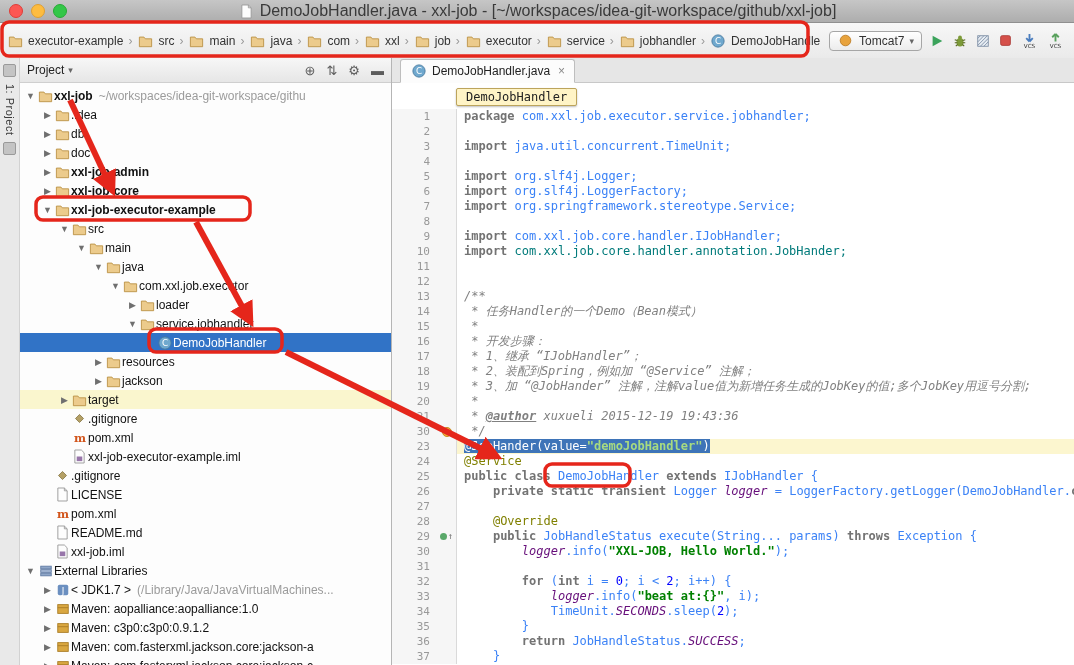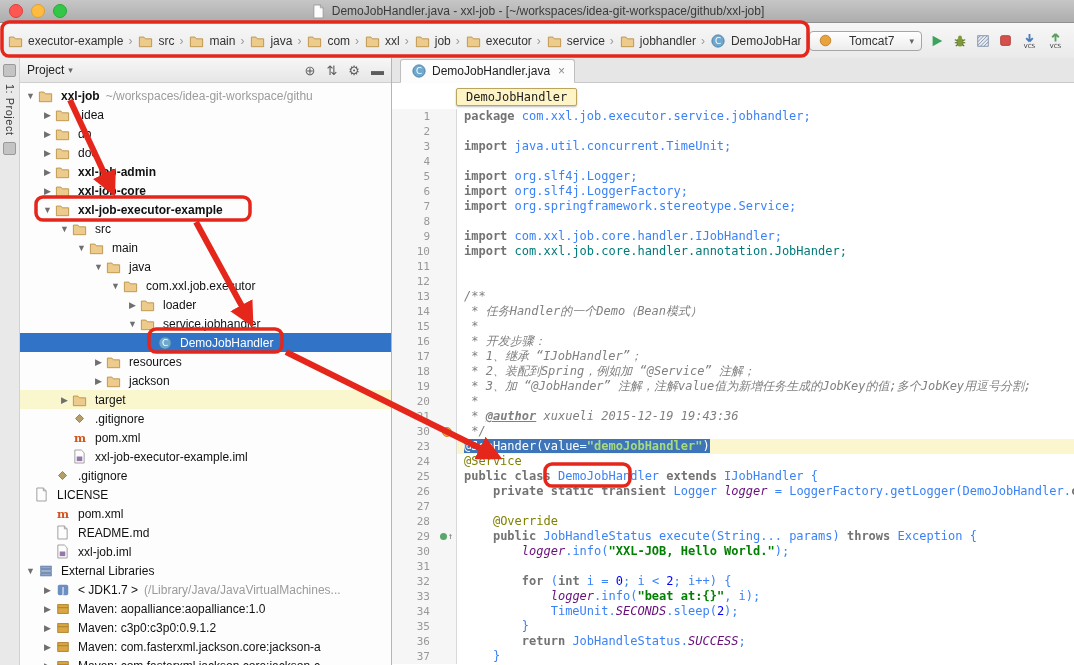--- a/index.html
+++ b/index.html
@@ -7,31 +7,31 @@
        font-family:"Liberation Sans",sans-serif;-webkit-font-smoothing:antialiased;}
 
   
   .titlebar{height:22px;background:linear-gradient(#c6c6c6,#adadad);border-bottom:1px solid #8f8f8f;
             position:relative;display:flex;align-items:center;}
   .lights{display:flex;gap:8px;padding-left:9px;z-index:2;}
   .light{width:12px;height:12px;border-radius:50%;}
   .l-close{background:#FC5753;border:1px solid #DF3D38;}
   .l-min{background:#FDBC40;border:1px solid #DE9F34;}
   .l-zoom{background:#33C748;border:1px solid #27AA35;}
-  .title{position:absolute;left:0;right:0;text-align:center;font-size:12px;color:#3a3a3a;
+  .title{position:absolute;left:0;right:0;text-align:center;font-size:16px;color:#3a3a3a;
          display:flex;justify-content:center;align-items:center;gap:5px;}
 
   
   .navbar{height:35px;background:linear-gradient(#f7f7f7,#eaeaea);border-bottom:1px solid #c2c2c2;
           display:flex;align-items:center;padding:0 8px 0 4px;gap:8px;}
   .bc{flex:1;display:flex;align-items:center;gap:1px;overflow:hidden;white-space:nowrap;
       font-size:12px;color:#333;}
   .bcitem{display:inline-flex;align-items:center;gap:4px;padding:2px 3px;}
   .bcsep{color:#9a9a9a;padding:0 1px;}
-  .runbox{display:flex;align-items:center;gap:15px;border:1px solid #a6a6a6;border-radius:4px;
+  .runbox{display:flex;align-items:center;gap:5px;border:1px solid #a6a6a6;border-radius:4px;
           background:linear-gradient(#fff,#ececec);padding:2px 7px;font-size:12px;color:#333;flex:none;}
   .runbox .dd{color:#666;font-size:9px;}
   .actions{display:flex;align-items:center;gap:9px;flex:none;padding-right:2px;}
   .actbtn{display:inline-flex;cursor:default;}
 
   
   .main{position:absolute;top:58px;bottom:0;left:0;right:0;display:flex;}
   .stripe{width:19px;flex:none;background:#e9e9e9;border-right:1px solid #d2d2d2;display:flex;
           flex-direction:column;align-items:center;padding-top:6px;gap:7px;}
   .sico{width:11px;height:11px;background:#c4c4c4;border:1px solid #9a9a9a;border-radius:2px;flex:none;}
@@ -41,21 +41,21 @@
   .project{width:371px;flex:none;background:#fdfdfd;border-right:1px solid #b5b5b5;
            display:flex;flex-direction:column;overflow:hidden;}
   .phead{height:24px;flex:none;background:linear-gradient(#f7f7f7,#e6e6e6);border-bottom:1px solid #cfcfcf;
          display:flex;align-items:center;padding:0 7px;font-size:12px;color:#222;gap:4px;}
   .pdd{font-size:9px;color:#666;}
   .phicons{margin-left:auto;display:flex;gap:11px;color:#5d5d5d;font-size:13px;}
   .tree{flex:1;padding-top:3px;font-size:12px;color:#111;overflow:hidden;}
   .trow{height:19px;display:flex;align-items:center;white-space:nowrap;}
   .tarrow{width:13px;flex:none;font-size:9px;color:#6f6f6f;text-align:center;}
   .ic{display:inline-flex;width:17px;justify-content:center;align-items:center;flex:none;}
-  .tlabel{margin-left:7px;}
+  .tlabel{margin-left:0;}
   .b{font-weight:bold;}
   .textra{color:#9b9b9b;margin-left:6px;}
   .selrow{background:#3173C6;color:#fff;}
   .selrow .tarrow{color:#fff;}
   .hlrow{background:#FAF6CE;}
 
   
   .editor{flex:1;display:flex;flex-direction:column;background:#fff;min-width:0;}
   .tabbar{height:24px;flex:none;background:#e6e6e6;border-bottom:1px solid #c8c8c8;display:flex;
           align-items:flex-end;padding-left:8px;}
@@ -468,21 +468,21 @@
         </div>
         <div class="trow" style="padding-left: 21px;">
           <span class="tarrow"></span>
           <span class="ic">
             <svg width="13" height="13" viewBox="0 0 16 16">
               <rect x="4.5" y="4.5" width="7" height="7" transform="rotate(45 8 8)" fill="#B4A066" stroke="#8a7a48"></rect>
             </svg>
           </span>
           <span class="tlabel">.gitignore</span>
         </div>
-        <div class="trow" style="">
+        <div class="trow" style="padding-left: 21px;">
           <span class="tarrow"></span>
           <span class="ic">
             <svg width="13" height="15" viewBox="0 0 14 16">
               <path d="M2 1h7l3 3v11H2z" fill="#FDFDFD" stroke="#9a9a9a"></path>
               <path d="M9 1v3h3" fill="none" stroke="#9a9a9a"></path>
             </svg>
           </span>
           <span class="tlabel">LICENSE</span>
         </div>
         <div class="trow" style="padding-left: 21px;">

